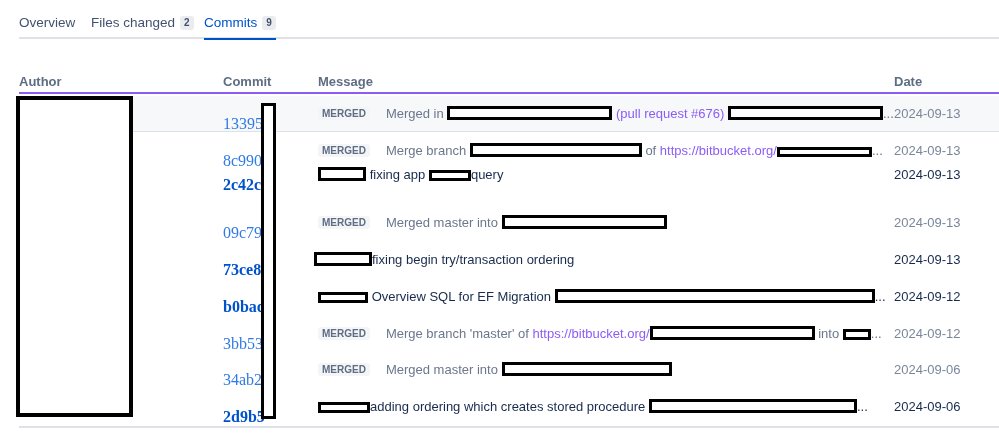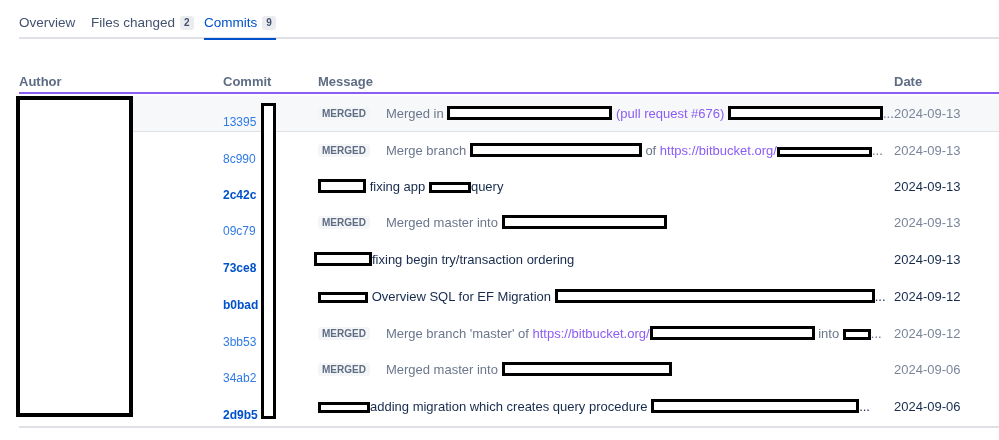--- a/index.html
+++ b/index.html
@@ -10,21 +10,21 @@
   .tab { position: absolute; top: 15px; height: 24px; font-size: 13.5px; color: #42526e; white-space: nowrap; cursor: pointer; }
   .tab .count { display: inline-block; margin-left: 5px; padding: 0 4px; font-size: 10px; font-weight: bold; background: #ebecf0; color: #42526e; border-radius: 3px; line-height: 14px; vertical-align: 1px; }
   .tab.active { color: #0052cc; }
   .tab.active::after { content: ""; position: absolute; left: 0; right: 0; bottom: -1px; height: 2px; background: #0052cc; }
 
   .thead { position: absolute; left: 19px; top: 74px; width: 980px; height: 20px; border-bottom: 2px solid #8b5cf6; font-size: 13px; font-weight: bold; color: #5e6c84; }
   .thead span { position: absolute; top: 0; }
 
   .row { position: absolute; left: 19px; width: 980px; height: 36px; font-size: 13px; }
   .row.hl { background: #f7f8fa; border-bottom: 1px solid #dfe1e6; }
-  .row .hash { position: absolute; left: 204px; top: 11px; font-family: Liberation Sans, sans-serif; font-size: 12px; color: #0052cc; margin-top: 8px; }
+  .row .hash { position: absolute; left: 204px; top: 11px; font-family: Liberation Serif, serif; font-size: 16px; color: #0052cc; margin-top: 8px; }
   .row.merged .hash { color: #4c9aff; color: #2f7ae5; }
   .row:not(.merged) .hash { font-weight: bold; color: #0052cc; }
   .row .msg { position: absolute; left: 299px; top: 10px; white-space: nowrap; color: #172b4d; }
   .row.merged .msg { color: #6b778c; }
   .row .date { position: absolute; left: 875px; top: 10px; color: #172b4d; }
   .row.merged .date { color: #7a869a; }
 
   .badge { display: inline-block; font-size: 10px; font-weight: bold; color: #5e6c84; background: #f4f5f7; padding: 1px 4px; border-radius: 3px; margin-right: 16px; vertical-align: 1px; }
   .link { color: #8b5cf6; cursor: pointer; }
   .redact { display: inline-block; height: 14px; border: 3px solid #000; background: #fff; vertical-align: -2px; }
@@ -64,21 +64,21 @@
   <span class="hash">8c990</span>
   <span class="msg">
     <span class="badge">MERGED</span><span>Merge branch</span>
     <span class="redact" style="width:172px;"></span>
     <span>of</span>
     <span class="link">https://bitbucket.org/</span><span class="redact" style="width:95px;height:10px;"></span><span>...</span>
   </span>
   <span class="date">2024-09-13</span>
 </div>
 
-<div class="row" style="top:169px;">
+<div class="row" style="top:157px;">
   <span class="hash">2c42c</span>
   <span class="msg">
     <span class="redact" style="width:48px;"></span>
     <span>fixing app</span>
     <span class="redact" style="width:42px;height:11px;"></span><span>query</span>
   </span>
   <span class="date">2024-09-13</span>
 </div>
 
 <div class="row merged" style="top:205px;">
@@ -124,21 +124,21 @@
   <span class="msg">
     <span class="badge">MERGED</span><span>Merged master into</span>
     <span class="redact" style="width:170px;"></span>
   </span>
   <span class="date">2024-09-06</span>
 </div>
 
 <div class="row" style="top:389px;">
   <span class="hash">2d9b5</span>
   <span class="msg">
-    <span class="redact" style="width:52px;height:11px;"></span><span>adding migration which creates query procedure</span>
+    <span class="redact" style="width:52px;height:11px;"></span><span>adding ordering which creates stored procedure</span>
     <span class="redact" style="width:208px;"></span><span>...</span>
   </span>
   <span class="date">2024-09-06</span>
 </div>
 
 <div class="author-redact"></div>
 <div class="hash-redact"></div>
 <div class="bottom-line"></div>
 
 </body></html>

